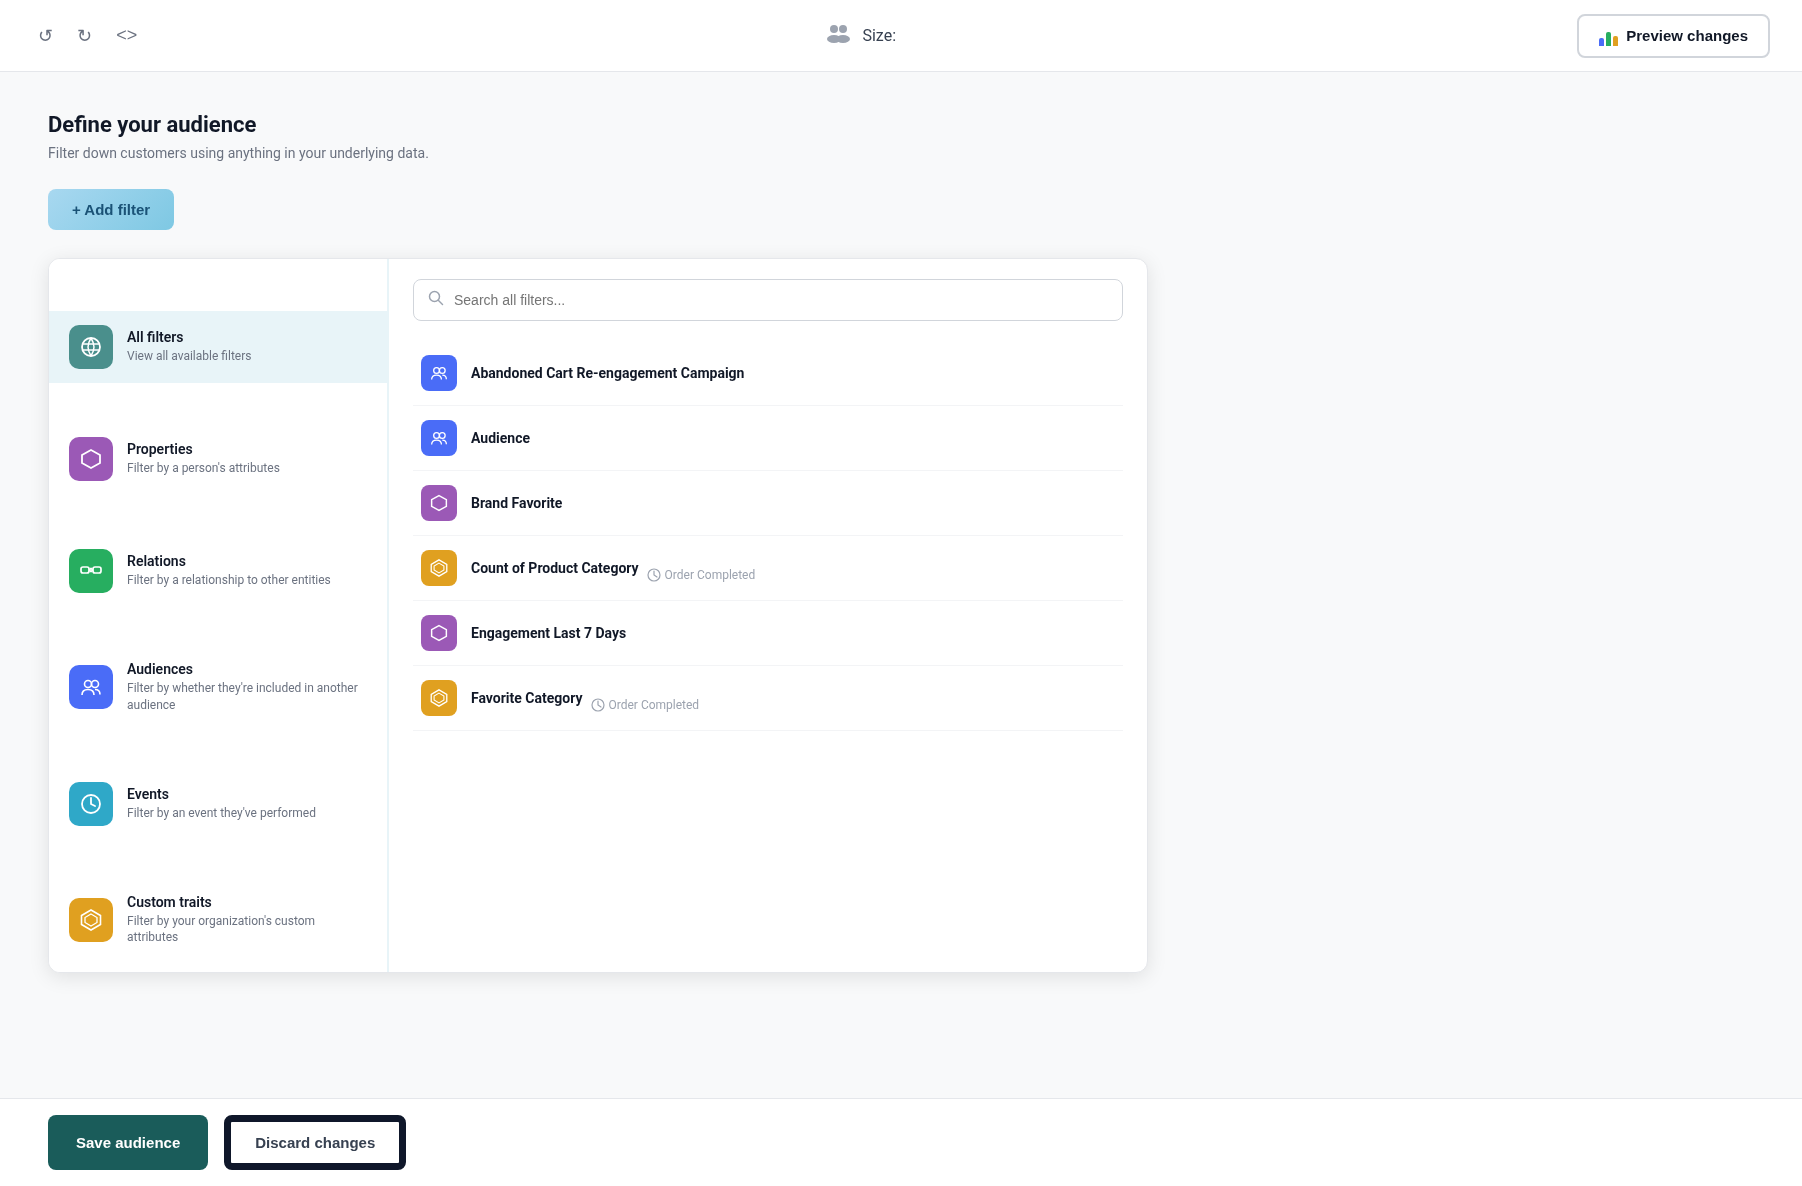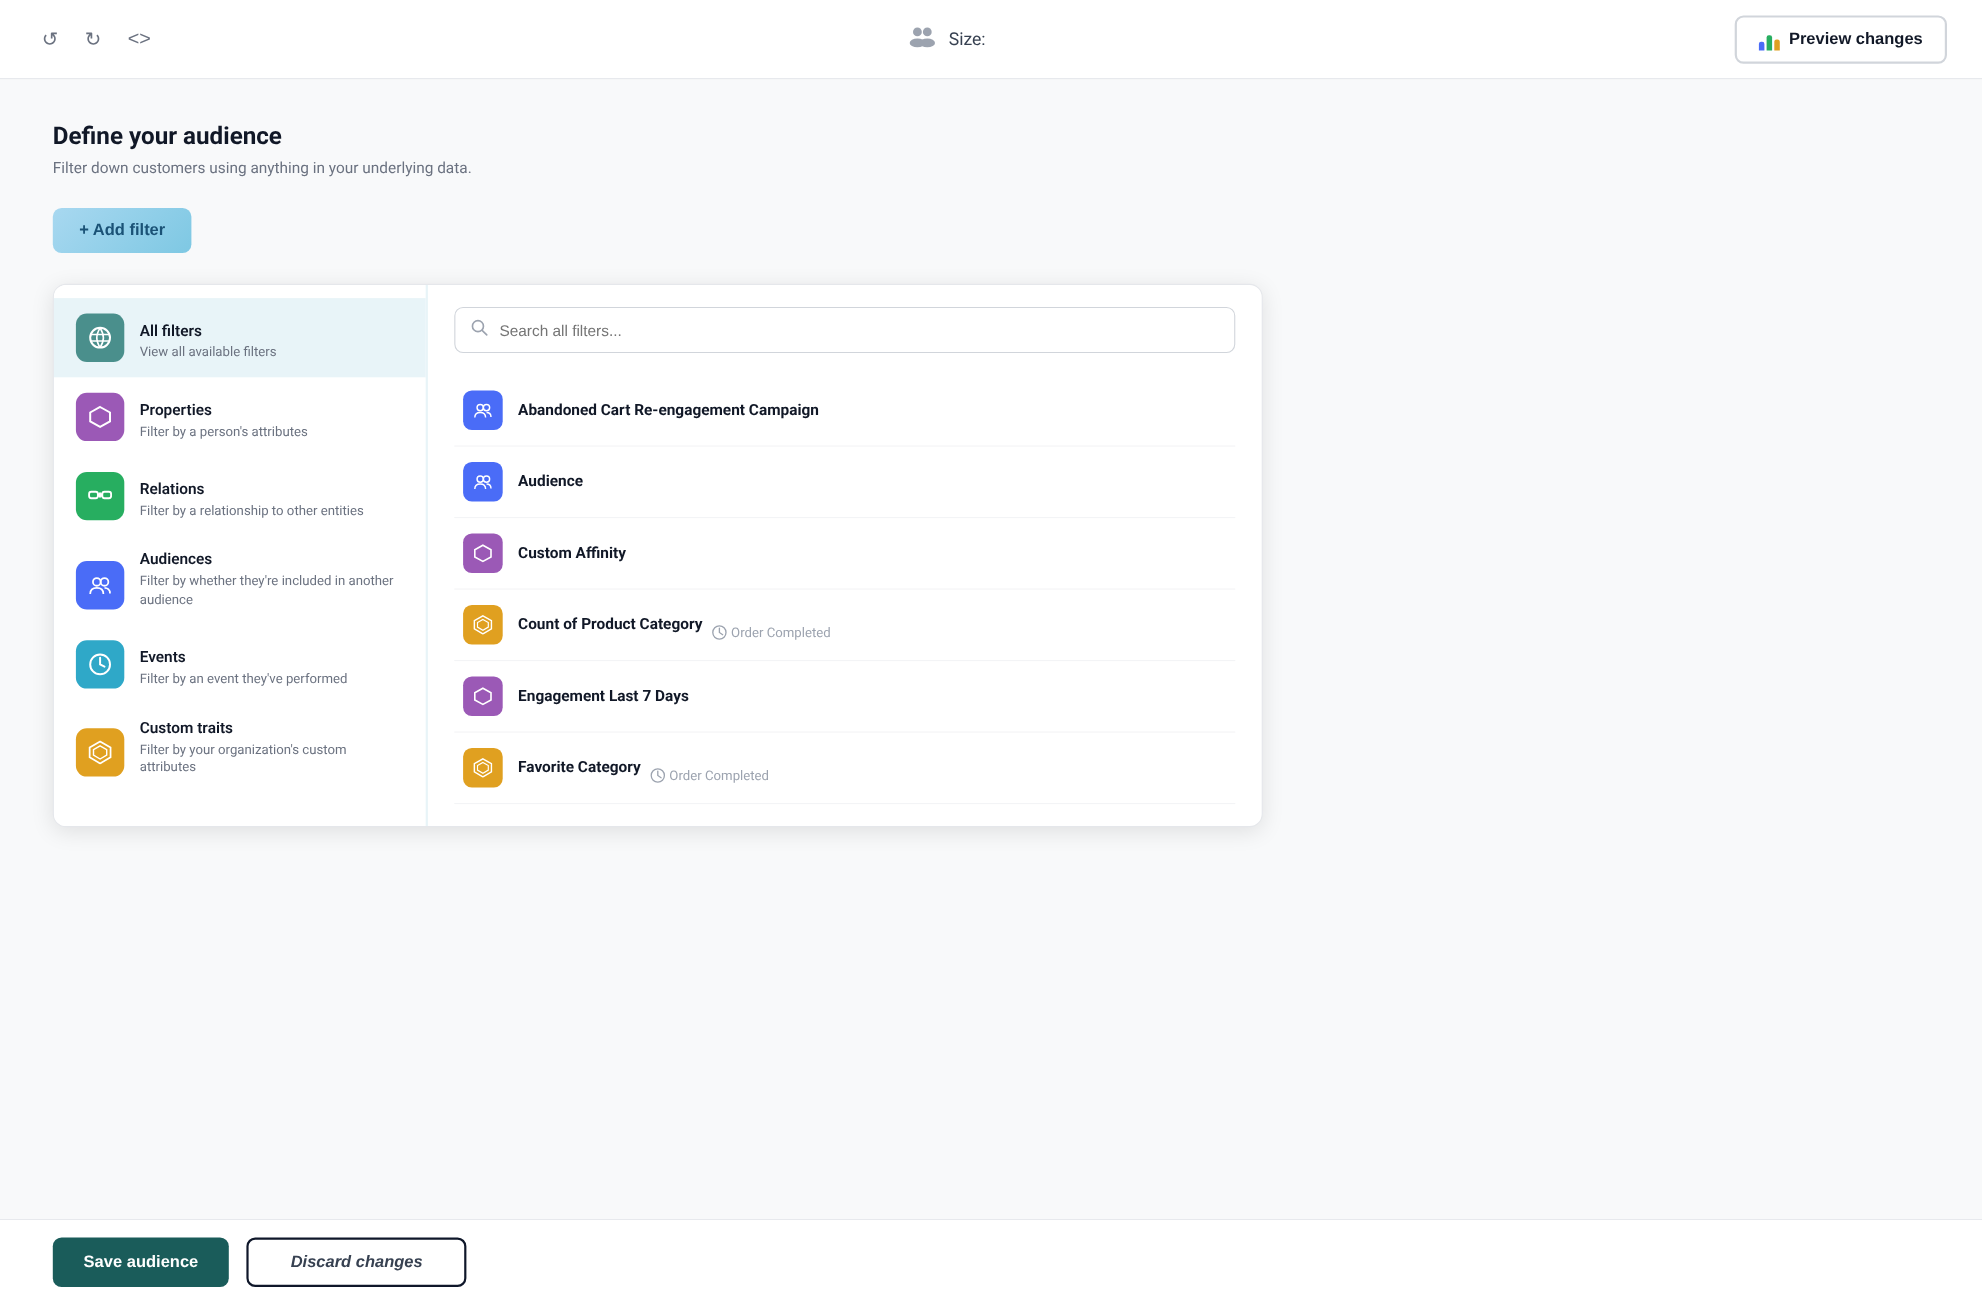--- a/index.html
+++ b/index.html
@@ -117,26 +117,27 @@
 
     
     .filter-sidebar {
       width: 340px;
       border-right: 2px solid #e8f4f8;
       padding: 12px 0;
       background: #fff;
     }
     .filter-sidebar-item {
       display: flex;
-      align-items: flex-end;
+      align-items: center;
       gap: 14px;
       padding: 14px 20px;
       cursor: pointer;
       border-radius: 0;
       transition: background 0.15s;
+      margin-top: 40px;
     }
     .filter-sidebar-item.active { background: #e8f4f8; }
     .filter-icon-box {
       width: 44px;
       height: 44px;
       border-radius: 10px;
       display: flex;
       align-items: center;
       justify-content: center;
       flex-shrink: 0;
@@ -240,27 +241,26 @@
       border: none;
       border-radius: 8px;
       padding: 12px 28px;
       font-size: 15px;
       font-weight: 600;
       cursor: pointer;
     }
     .discard-btn {
       background: #fff;
       color: #374151;
-      border: 2px solid #0f172a;
-      border-radius: 8px;
-      padding: 12px 38px;
+      border: 7px solid #0f172a;
+      border-radius: 8px;
+      padding: 12px 24px;
       font-size: 15px;
       font-weight: 600;
       cursor: pointer;
-      font-style: italic;
     }
   </style>
 </head>
 <body>
 
 <div class="topbar">
   <div class="topbar-left">
     <button class="icon-btn">↺</button>
     <button class="icon-btn">↻</button>
     <button class="icon-btn">&lt;&gt;</button>
@@ -416,21 +416,21 @@
               <span class="result-item-label">Audience</span>
             </div>
           </div>
           <div class="result-item">
             <div class="result-icon-box" style="background: rgb(155, 89, 182);">
               <svg width="18" height="18" viewBox="0 0 22 22" fill="none">
                 <polygon points="11,2 20,7 20,15 11,20 2,15 2,7" stroke="white" stroke-width="1.8" fill="none"></polygon>
               </svg>
             </div>
             <div class="result-item-row">
-              <span class="result-item-label">Custom Affinity</span>
+              <span class="result-item-label">Brand Favorite</span>
             </div>
           </div>
           <div class="result-item">
             <div class="result-icon-box" style="background: rgb(224, 160, 32);">
               <svg width="18" height="18" viewBox="0 0 22 22" fill="none">
                 <polygon points="11,1 20.5,6.5 20.5,15.5 11,21 1.5,15.5 1.5,6.5" stroke="white" stroke-width="1.6" fill="none"></polygon>
                 <polygon points="11,5 17,8.5 17,13.5 11,17 5,13.5 5,8.5" stroke="white" stroke-width="1.3" fill="none"></polygon>
               </svg>
             </div>
             <div class="result-item-row">

